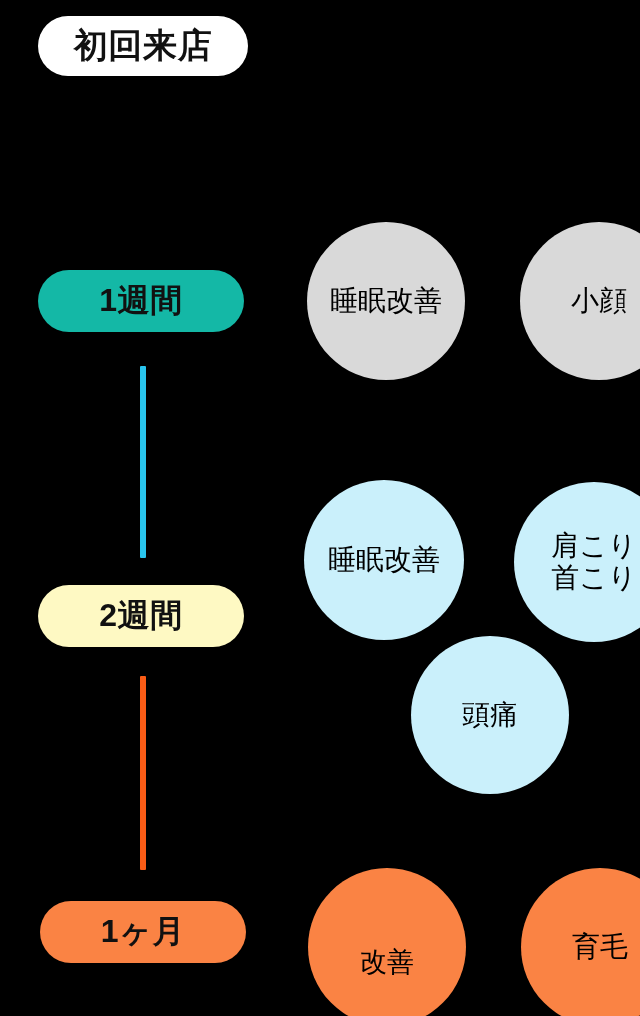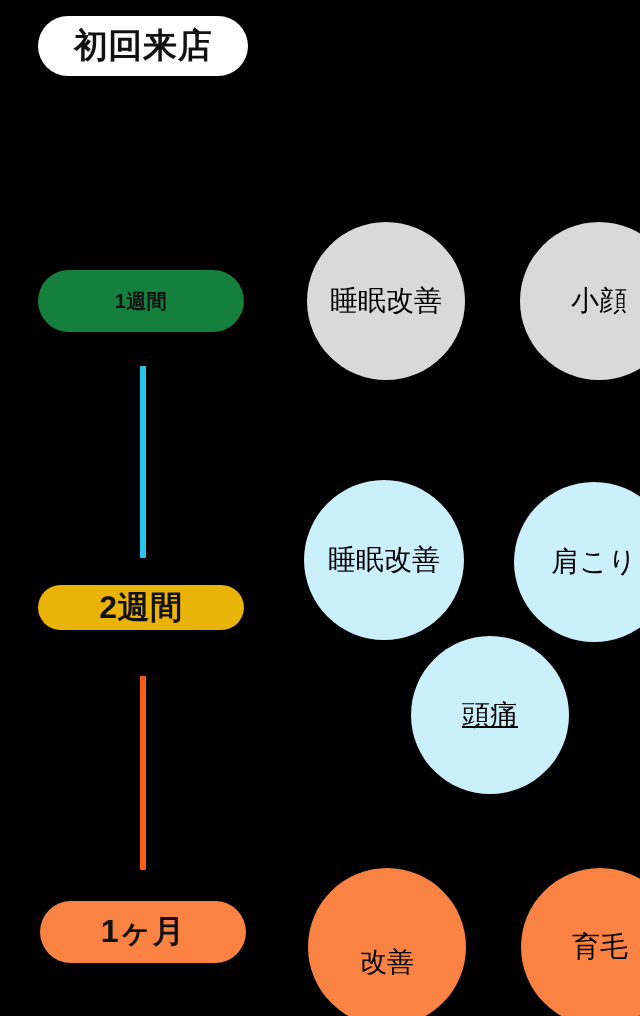--- a/index.html
+++ b/index.html
@@ -40,29 +40,29 @@
     width: 210px;
     height: 60px;
     background: #ffffff;
     font-size: 34px;
   }
   .pill-week1 {
     left: 2px;
     top: 270px;
     width: 206px;
     height: 62px;
-    background: #15803d;
-    font-size: 20px;
+    background: #14b8a6;
+    font-size: 32px;
   }
   .pill-week2 {
     left: 2px;
     top: 585px;
     width: 206px;
-    height: 45px;
-    background: #eab308;
+    height: 62px;
+    background: #fef9c3;
     font-size: 32px;
   }
   .pill-month1 {
     left: 4px;
     top: 901px;
     width: 206px;
     height: 62px;
     background: #fa8344;
     font-size: 32px;
   }
@@ -104,21 +104,21 @@
     padding: 0 6px;
   }
   .bubble-gray  { background: #d9d9d9; }
   .bubble-blue  { background: #caf0fb; }
   .bubble-orange{ background: #fa8344; }
 
   .b-sleep  { left: 271px; top: 222px; width: 158px; height: 158px; font-size: 28px; }
   .b-face   { left: 484px; top: 222px; width: 158px; height: 158px; font-size: 28px; }
   .b-eye    { left: 268px; top: 480px; width: 160px; height: 160px; font-size: 28px; }
   .b-stiff  { left: 478px; top: 482px; width: 160px; height: 160px; font-size: 28px; }
-  .b-head   { left: 375px; top: 636px; width: 158px; height: 158px; font-size: 28px; text-decoration: underline; }
+  .b-head   { left: 375px; top: 636px; width: 158px; height: 158px; font-size: 28px; }
   .b-auto   { left: 272px; top: 868px; width: 158px; height: 158px; font-size: 27px; }
   .b-hair   { left: 485px; top: 868px; width: 158px; height: 158px; font-size: 28px; }
 </style>
 </head>
 <body>
 
 <div id="stage">
 
   <div class="pill pill-initial">
     <span>初回来店</span>
@@ -147,20 +147,21 @@
     <span class="bubble-text">小顔</span>
   </div>
 
   <div class="bubble bubble-blue b-eye">
     <span class="bubble-text">睡眠改善</span>
   </div>
 
   <div class="bubble bubble-blue b-stiff">
     <span class="bubble-text">
       <span>肩こり</span><br>
+      <span>首こり</span>
     </span>
   </div>
 
   <div class="bubble bubble-blue b-head">
     <span class="bubble-text">頭痛</span>
   </div>
 
   <div class="bubble bubble-orange b-auto">
     <span class="bubble-text">
       <br>

